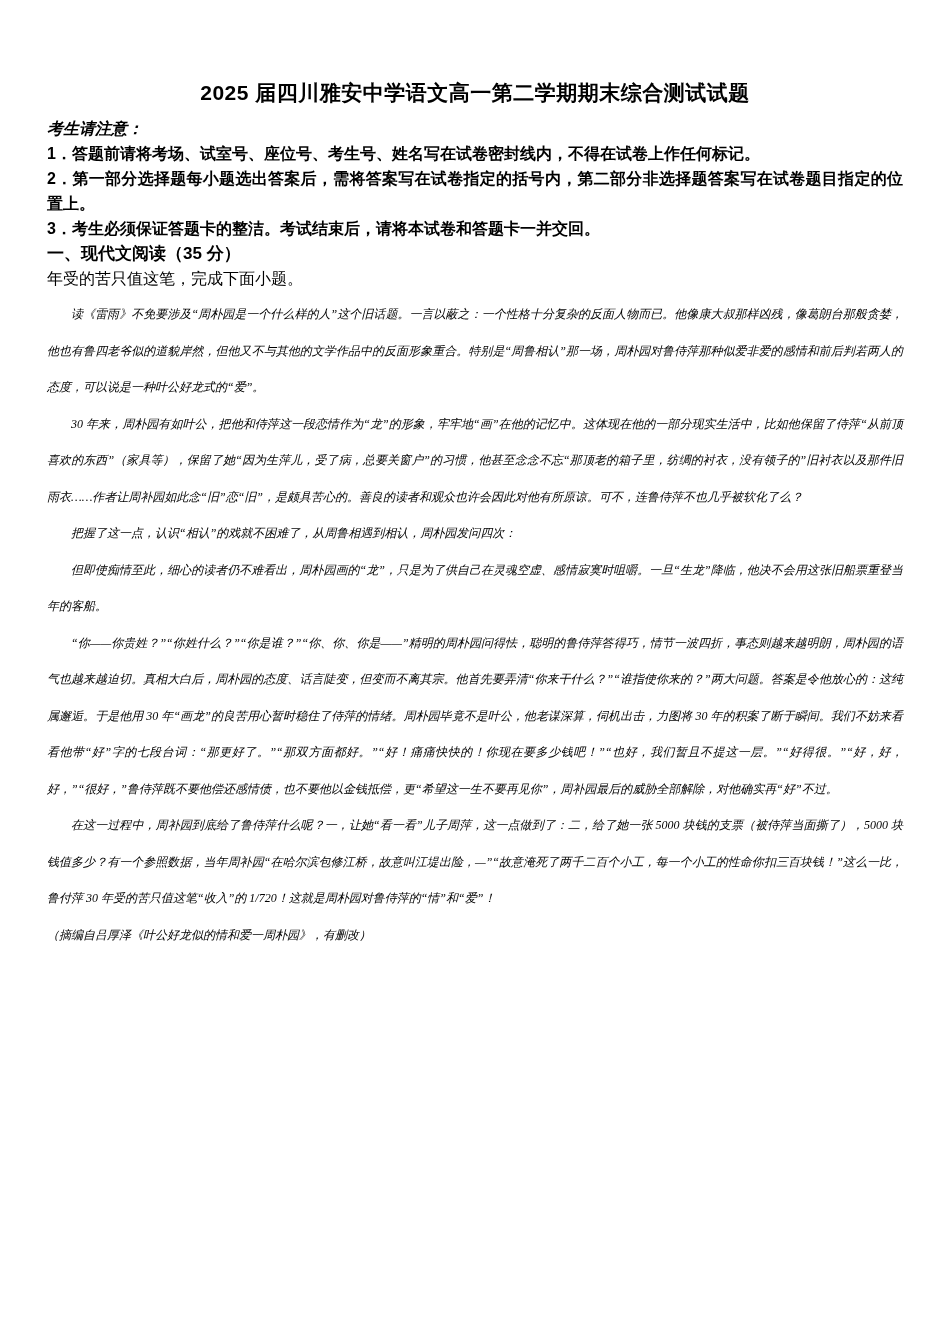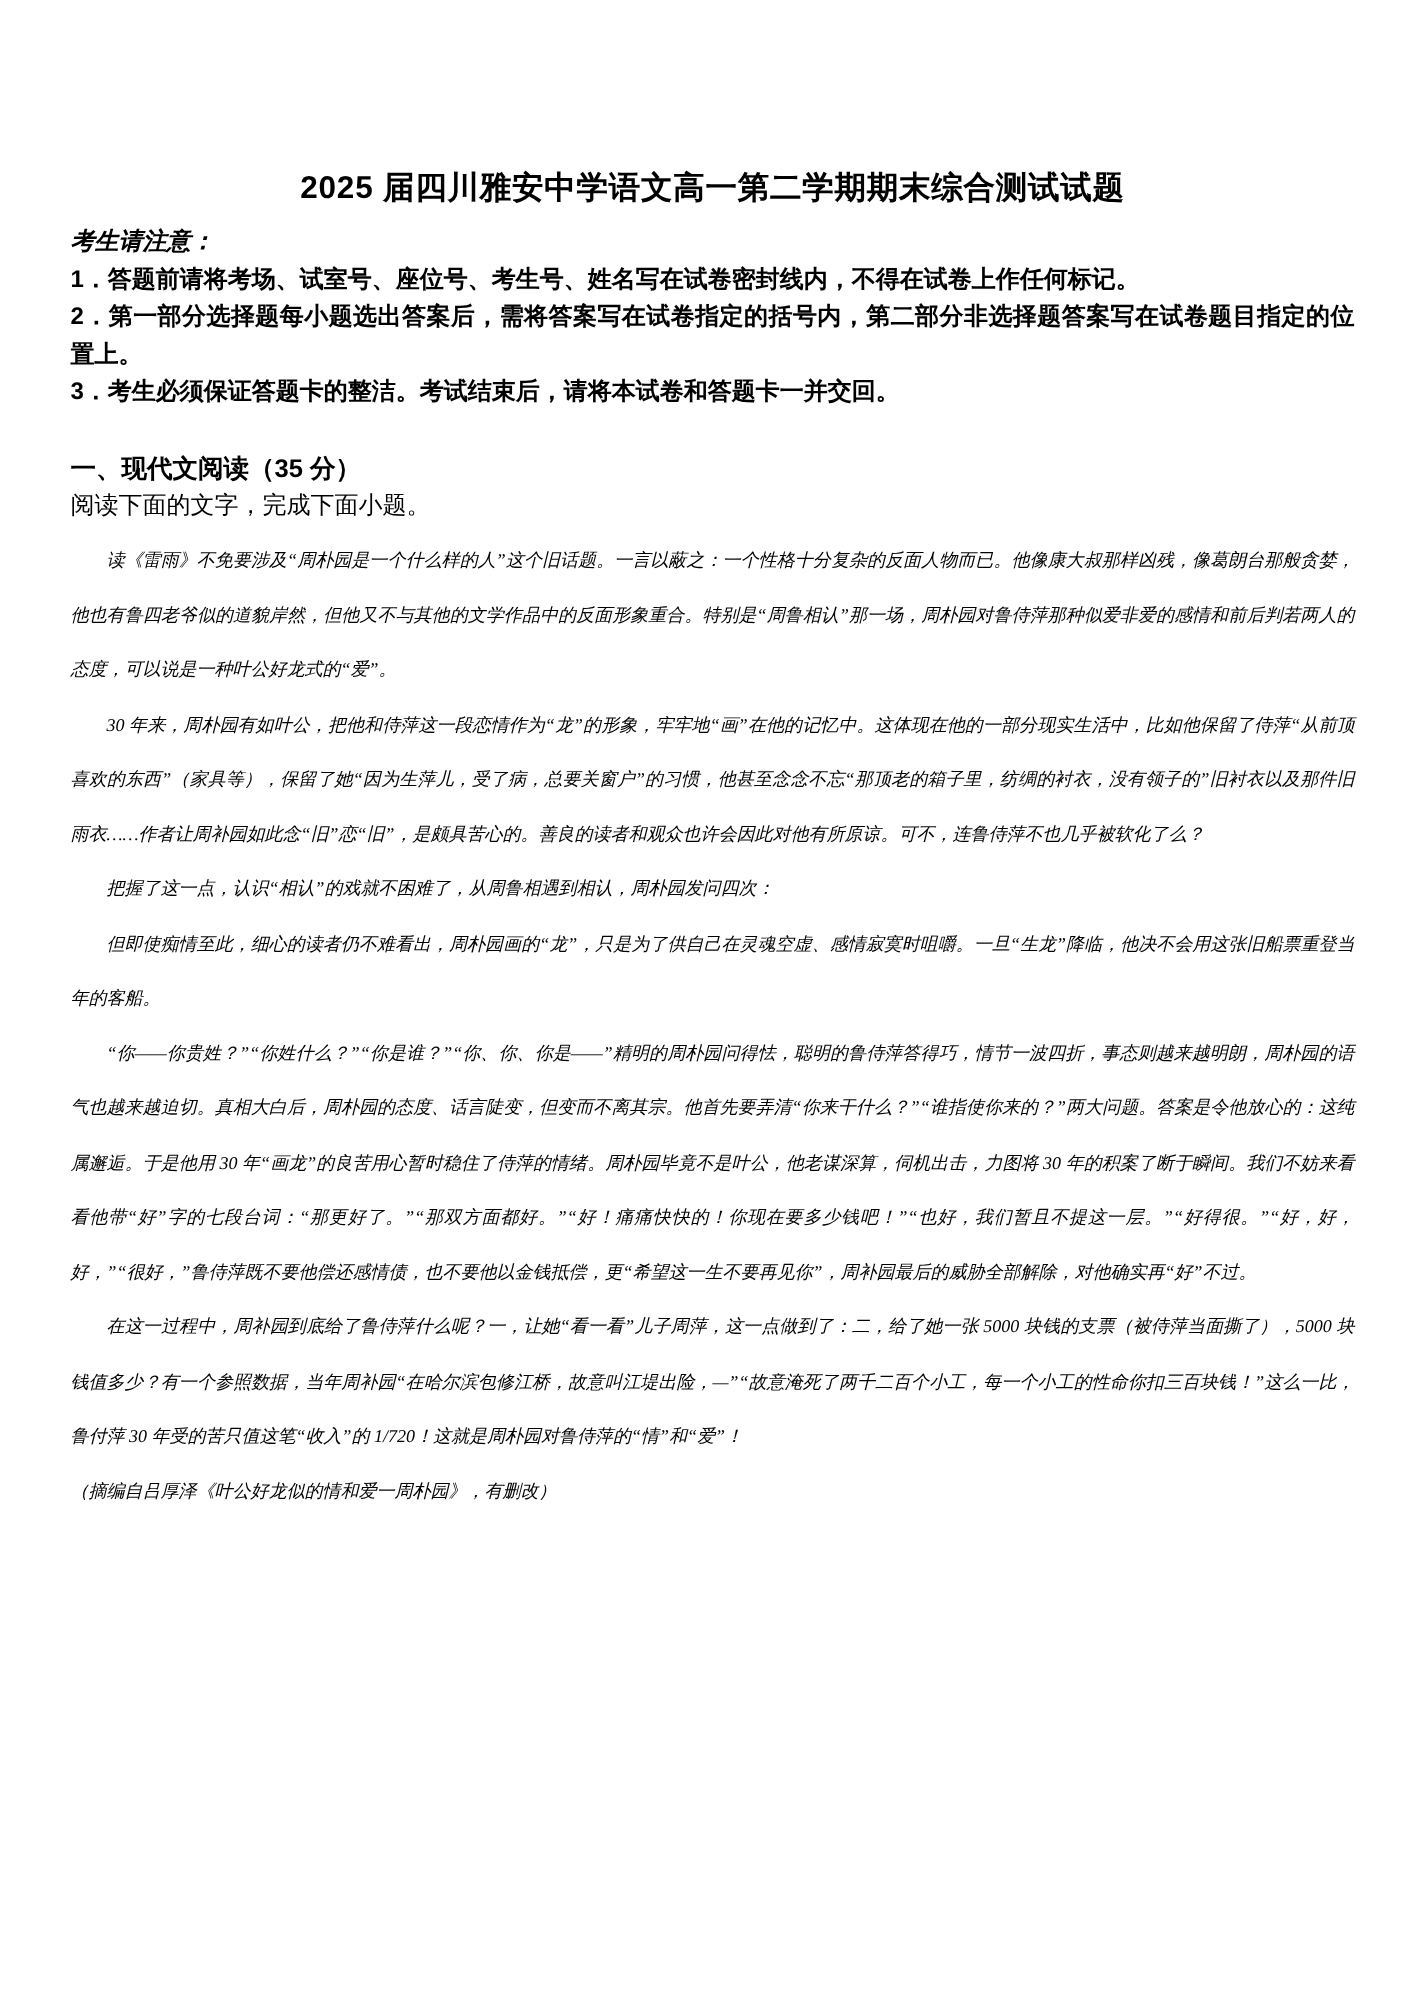--- a/index.html
+++ b/index.html
@@ -10,21 +10,21 @@
   body {
     width: 950px;
     height: 1344px;
     color: #000000;
     font-family: "Liberation Serif", serif;
     overflow: hidden;
   }
   .page {
     width: 856px;
     margin: 0 auto;
-    padding-top: 113px;
+    padding-top: 80px;
   }
   .title {
     margin: 0 0 10px 0;
     font-family: "Liberation Sans", sans-serif;
     font-weight: 700;
     font-size: 21px;
     line-height: 26px;
     text-align: center;
     letter-spacing: 0.5px;
   }
@@ -39,21 +39,20 @@
     font-style: italic;
   }
   .notice-item {
     font-family: "Liberation Sans", sans-serif;
     font-weight: 700;
     font-size: 16px;
     line-height: 25px;
     text-align: justify;
   }
   .section {
-    margin-top: 26px;
   }
   .section p {
     margin: 0;
   }
   .section-heading {
     font-family: "Liberation Sans", sans-serif;
     font-weight: 700;
     font-size: 17px;
     line-height: 26px;
   }
@@ -87,21 +86,21 @@
 
   <div class="notice">
     <p class="notice-heading">考生请注意：</p>
     <p class="notice-item">1．答题前请将考场、试室号、座位号、考生号、姓名写在试卷密封线内，不得在试卷上作任何标记。</p>
     <p class="notice-item">2．第一部分选择题每小题选出答案后，需将答案写在试卷指定的括号内，第二部分非选择题答案写在试卷题目指定的位置上。</p>
     <p class="notice-item">3．考生必须保证答题卡的整洁。考试结束后，请将本试卷和答题卡一并交回。</p>
   </div>
 
   <div class="section">
     <p class="section-heading">一、现代文阅读（35 分）</p>
-    <p class="section-instruction">阅读下面的文字，完成下面小题。</p>
+    <p class="section-instruction">年受的苦只值这笔，完成下面小题。</p>
   </div>
 
   <div class="passage">
     <p class="para">读《雷雨》不免要涉及“周朴园是一个什么样的人”这个旧话题。一言以蔽之：一个性格十分复杂的反面人物而已。他像康大叔那样凶残，像葛朗台那般贪婪，他也有鲁四老爷似的道貌岸然，但他又不与其他的文学作品中的反面形象重合。特别是“周鲁相认”那一场，周朴园对鲁侍萍那种似爱非爱的感情和前后判若两人的态度，可以说是一种叶公好龙式的“爱”。</p>
     <p class="para">30 年来，周朴园有如叶公，把他和侍萍这一段恋情作为“龙”的形象，牢牢地“画”在他的记忆中。这体现在他的一部分现实生活中，比如他保留了侍萍“从前顶喜欢的东西”（家具等），保留了她“因为生萍儿，受了病，总要关窗户”的习惯，他甚至念念不忘“那顶老的箱子里，纺绸的衬衣，没有领子的”旧衬衣以及那件旧雨衣……作者让周补园如此念“旧”恋“旧”，是颇具苦心的。善良的读者和观众也许会因此对他有所原谅。可不，连鲁侍萍不也几乎被软化了么？</p>
     <p class="para">把握了这一点，认识“相认”的戏就不困难了，从周鲁相遇到相认，周朴园发问四次：</p>
     <p class="para">但即使痴情至此，细心的读者仍不难看出，周朴园画的“龙”，只是为了供自己在灵魂空虚、感情寂寞时咀嚼。一旦“生龙”降临，他决不会用这张旧船票重登当年的客船。</p>
     <p class="para">“你——你贵姓？”“你姓什么？”“你是谁？”“你、你、你是——”精明的周朴园问得怯，聪明的鲁侍萍答得巧，情节一波四折，事态则越来越明朗，周朴园的语气也越来越迫切。真相大白后，周朴园的态度、话言陡变，但变而不离其宗。他首先要弄清“你来干什么？”“谁指使你来的？”两大问题。答案是令他放心的：这纯属邂逅。于是他用 30 年“画龙”的良苦用心暂时稳住了侍萍的情绪。周朴园毕竟不是叶公，他老谋深算，伺机出击，力图将 30 年的积案了断于瞬间。我们不妨来看看他带“好”字的七段台词：“那更好了。”“那双方面都好。”“好！痛痛快快的！你现在要多少钱吧！”“也好，我们暂且不提这一层。”“好得很。”“好，好，好，”“很好，”鲁侍萍既不要他偿还感情债，也不要他以金钱抵偿，更“希望这一生不要再见你”，周补园最后的威胁全部解除，对他确实再“好”不过。</p>
     <p class="para">在这一过程中，周补园到底给了鲁侍萍什么呢？一，让她“看一看”儿子周萍，这一点做到了：二，给了她一张 5000 块钱的支票（被侍萍当面撕了），5000 块钱值多少？有一个参照数据，当年周补园“在哈尔滨包修江桥，故意叫江堤出险，—”“故意淹死了两千二百个小工，每一个小工的性命你扣三百块钱！”这么一比，鲁付萍 30 年受的苦只值这笔“收入”的 1/720！这就是周朴园对鲁侍萍的“情”和“爱”！</p>
     <p class="attribution">（摘编自吕厚泽《叶公好龙似的情和爱一周朴园》，有删改）</p>

